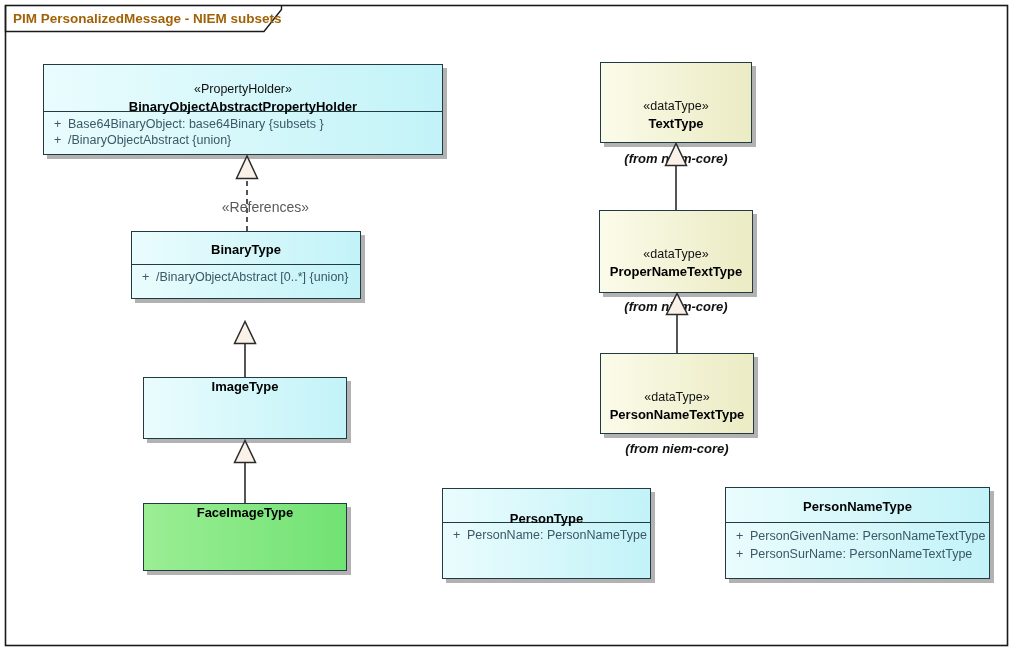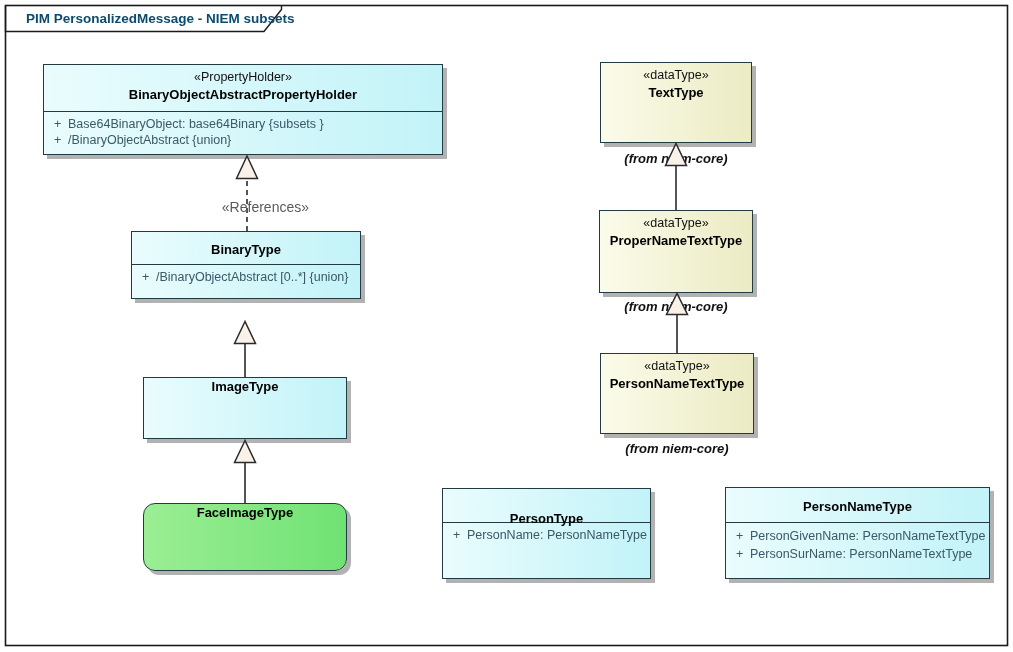--- a/index.html
+++ b/index.html
@@ -5,36 +5,36 @@
   html,body{margin:0;padding:0;background:#ffffff;}
   #canvas{
     position:relative;width:1013px;height:652px;background:#ffffff;
     font-family:"Liberation Sans",sans-serif;overflow:hidden;
   }
   
   #connector-layer{position:absolute;left:0;top:0;width:1013px;height:652px;pointer-events:none;z-index:5;}
   
   .frame-title{
     position:absolute;left:13px;top:11px;z-index:6;
-    font-size:13.5px;font-weight:bold;color:#0c4a6e;white-space:nowrap;margin-left:13px;
+    font-size:13.5px;font-weight:bold;color:#a16207;white-space:nowrap;
   }
   
   .uml-box{
     position:absolute;box-sizing:border-box;z-index:2;
     border:1.5px solid #223a42;
     background:linear-gradient(90deg,#eafcfd 0%,#c2f3f8 100%);
     box-shadow:4px 4px 0 #b2b2b2;
   }
   .uml-box.beige{background:linear-gradient(90deg,#fbfbea 0%,#ebebc4 100%);}
-  .uml-box.green{background:linear-gradient(90deg,#9bee94 0%,#70e273 100%);border-radius:12px;}
+  .uml-box.green{background:linear-gradient(90deg,#9bee94 0%,#70e273 100%);}
   .box-hdr{
-    box-sizing:border-box;text-align:center;padding-top:4px;
+    box-sizing:border-box;text-align:center;padding-top:16px;
     border-bottom:1.5px solid #223a42;
   }
-  .box-hdr.noline{border-bottom:none;}
+  .box-hdr.noline{border-bottom:none;margin-top:19px;}
   .stereotype{font-size:12.5px;color:#111;line-height:17px;white-space:nowrap;}
   .class-name{font-size:13px;font-weight:bold;color:#000;line-height:18px;white-space:nowrap;}
   .center-name{display:flex;justify-content:center;height:100%;}
   .attr-compartment{padding-top:5px;}
   .attr-row{display:flex;line-height:15.5px;font-size:12.5px;color:#3a5866;white-space:nowrap;overflow:hidden;}
   .attr-row .vis{flex:0 0 24px;padding-left:10px;box-sizing:border-box;}
   
   .from-note{
     position:absolute;z-index:2;text-align:center;
     font-size:13px;font-style:italic;font-weight:600;color:#111;white-space:nowrap;

